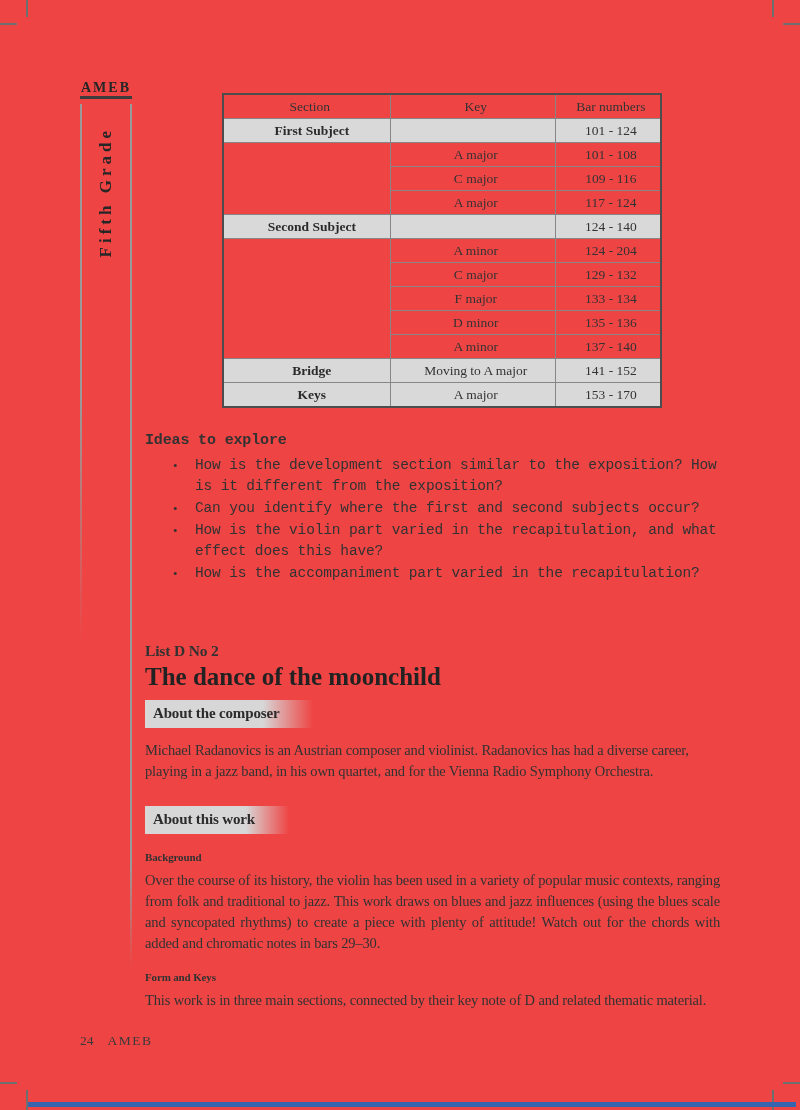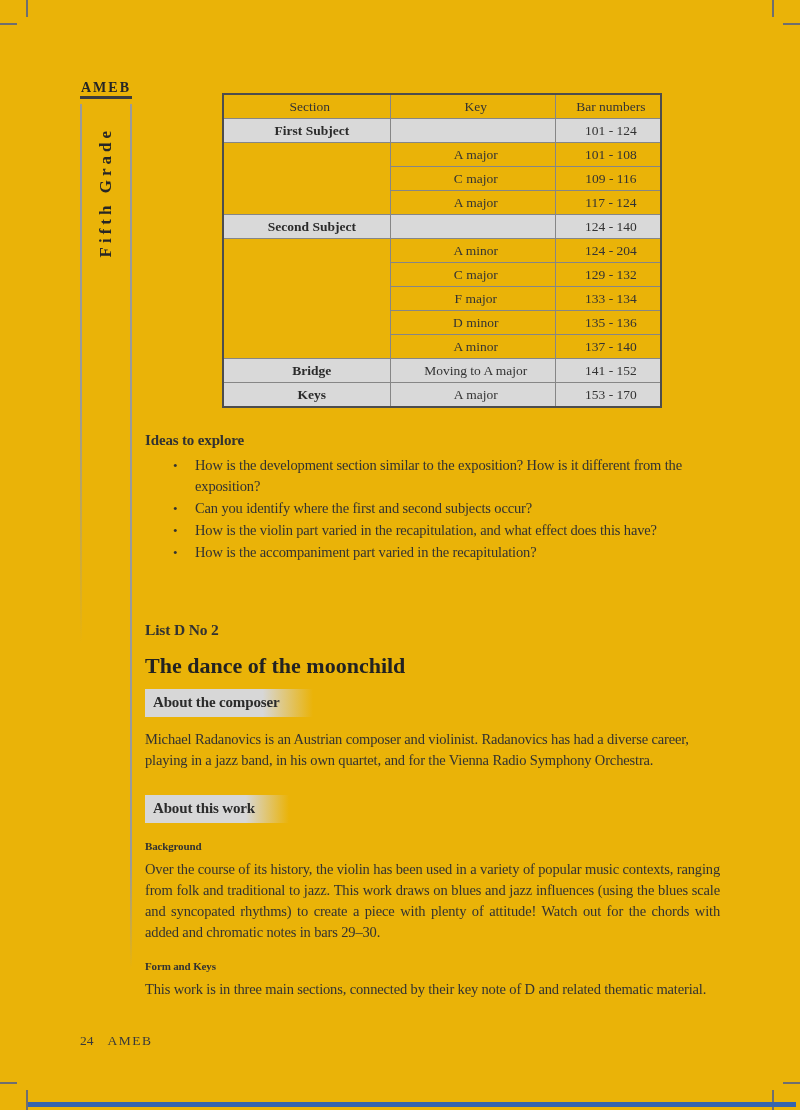--- a/index.html
+++ b/index.html
@@ -1,17 +1,17 @@
 <!DOCTYPE html>
 <html style="--shaded: #d9d9d9; --accent: #3565ae;"><head>
 <meta charset="utf-8">
 <style>
   html,body { margin:0; padding:0; background:#ffffff; }
   .page {
-    position:relative; width:800px; height:1110px; background:#eab308;
+    position:relative; width:800px; height:1110px; background:#ef4444;
     font-family:"Liberation Serif", serif; color:#2f2f2f; overflow:hidden;
   }
   
   .cm { position:absolute; background:#6f6f6f; }
   .cm-tl-v { left:26px; top:0; width:2px; height:17px; }
   .cm-tl-h { left:0; top:23px; width:17px; height:2px; }
   .cm-tr-v { left:772px; top:0; width:2px; height:17px; }
   .cm-tr-h { left:783px; top:23px; width:17px; height:2px; }
   .cm-bl-h { left:0; top:1082px; width:17px; height:2px; }
   .cm-bl-v { left:26px; top:1090px; width:2px; height:20px; }
@@ -50,28 +50,28 @@
   table.analysis td, table.analysis th {
     border:1px solid #868686; height:23px; padding:0 4px 0 10px;
     text-align:center; font-weight:normal; vertical-align:middle;
   }
   table.analysis tr.shaded td { background:var(--shaded, #d9d9d9); }
   table.analysis td.sec { font-weight:bold; color:#2b2b2b;padding-left:14px; }
 
   
   .content { position:absolute; left:145px; top:430px; width:575px;
     font-size:14.5px; line-height:21px; letter-spacing:-0.15px; color:#323232; }
-  .ideas-title { font-weight:bold; font-size:15px; }
+  .ideas-title { font-weight:bold; font-size:15px;font-family:Liberation Mono, monospace; }
   ul.ideas { margin:4px 0 0 28px; padding:0; list-style:none; }
   ul.ideas li { display:flex; margin-bottom:1px; }
   ul.ideas .blt { width:10px; flex:0 0 10px; margin-right:12px; font-size:13px; }
-  ul.ideas .txt { flex:1; }
+  ul.ideas .txt { flex:1;font-family:Liberation Mono, monospace; }
 
   .list-label { margin-top:56px; font-weight:bold; font-size:15.5px; }
-  .work-title { margin-top:11px; font-weight:bold; font-size:22px; line-height:30px; letter-spacing:0; color:#222; }
+  .work-title { margin-top:1px; font-weight:bold; font-size:25px; line-height:30px; letter-spacing:0; color:#222; }
   .composer { margin-top:2px; }
 
   .section-box {
     display:inline-block; margin-top:8px; padding:3px 34px 4px 8px;
     font-weight:bold; font-size:15px;
     background:linear-gradient(to right, #d7d7d7 70%, rgba(215,215,215,0) 100%);
     color:#2b2b2b;
   }
   .section-box.work { margin-top:24px; }
   .para { margin-top:12px; }

